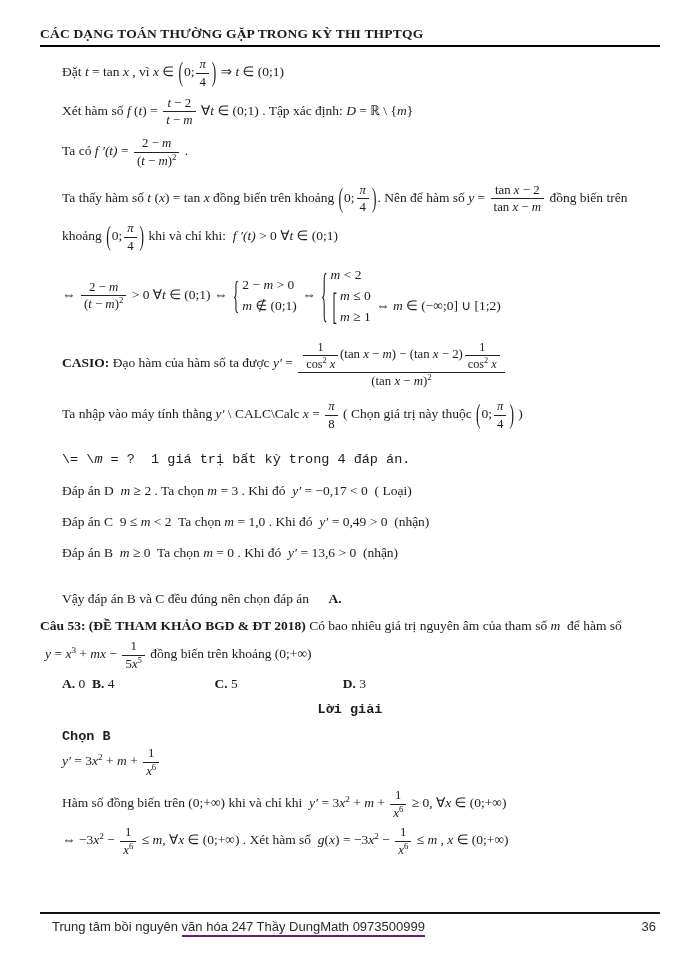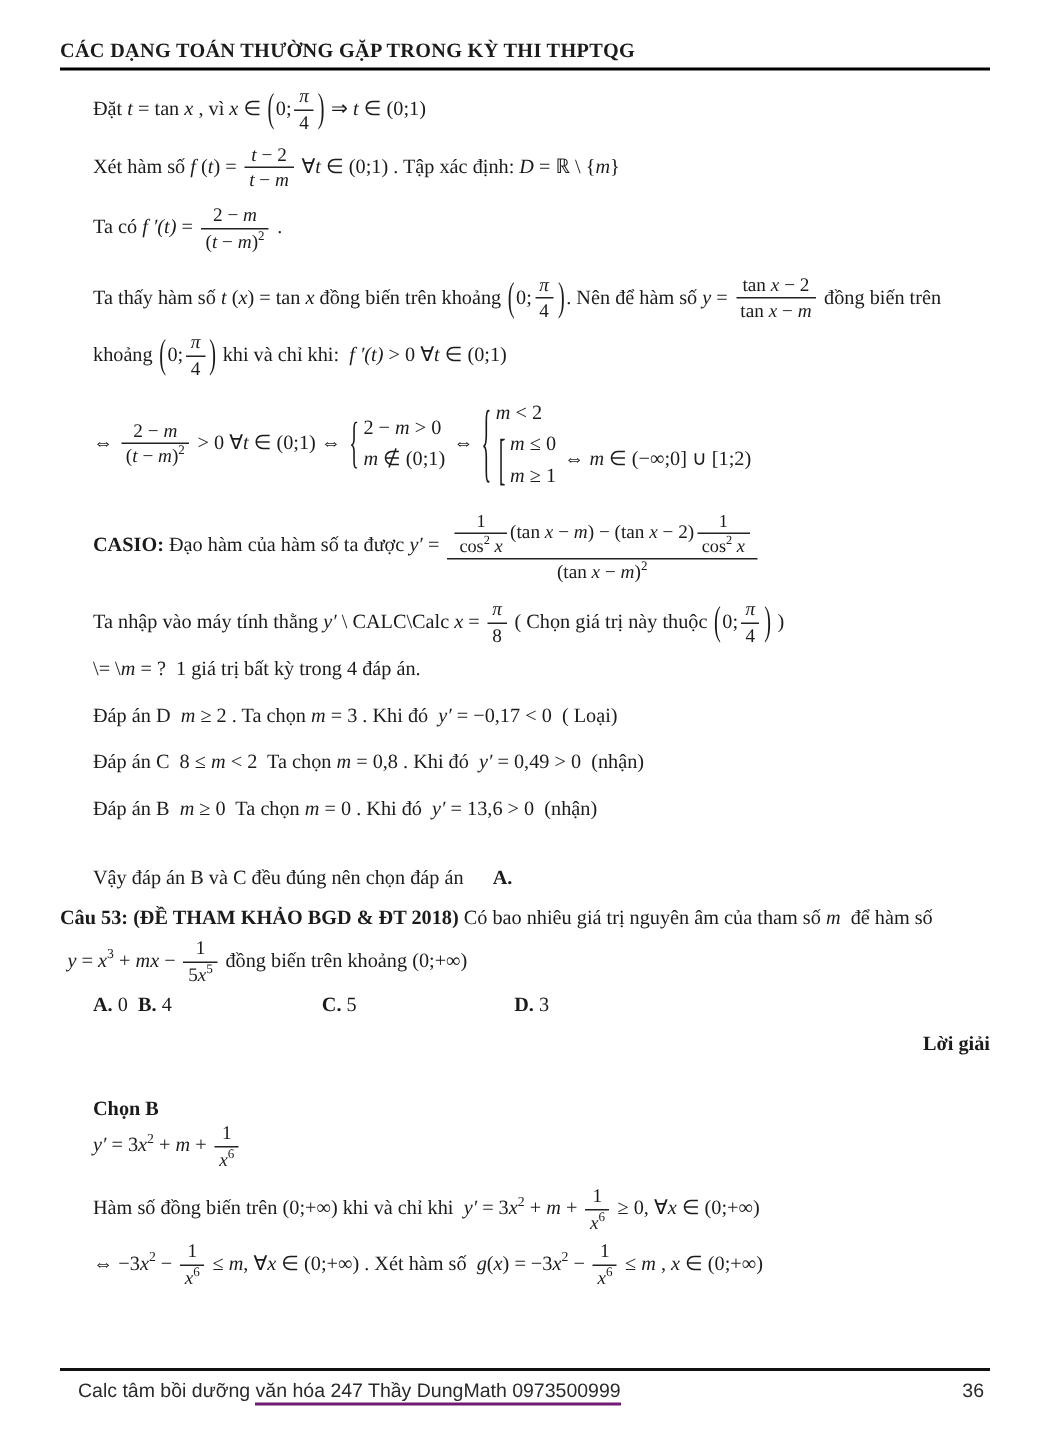--- a/index.html
+++ b/index.html
@@ -12,21 +12,21 @@
     font-size:13.5px;
     color:#1b1b1b;
     box-sizing:border-box;
     padding:26px 40px 0 40px;
     overflow:hidden;
   }
   .hdr{font-weight:bold;font-size:13.5px;letter-spacing:.2px;white-space:nowrap;}
   .hdr-rule{border-bottom:2.5px solid #000;margin-top:3px;}
   #content{position:relative;}
   .line{display:block;white-space:pre-wrap;line-height:1.35;}
-  .line.center{text-align:right;}
+  .line.center{text-align:center;font-family:Liberation Mono, monospace;}
   .rm{font-style:normal;}
   .it{font-style:italic;}
   .bf{font-weight:bold;}
   sup.s{font-size:.68em;vertical-align:super;line-height:0;}
   .gap{display:inline-block;height:1px;}
   .frac{
     display:inline-flex;flex-direction:column;
     vertical-align:middle;text-align:center;
     margin:0 2px;font-size:.95em;line-height:1.15;
   }
@@ -58,32 +58,32 @@
 
   <div id="content">
       <div class="line" style="margin-top: 10px; margin-left: 22px;"><span class="rm">Đặt </span><span class="it">t</span><span class="rm"> = tan </span><span class="it">x</span><span class="rm"> , vì </span><span class="it">x</span><span class="rm"> ∈ </span><span class="tpar">(</span><span class="rm">0;</span><span class="frac"><span class="fn"><span class="it">π</span></span><span class="fd"><span class="rm">4</span></span></span><span class="tpar">)</span><span class="rm"> ⇒ </span><span class="it">t</span><span class="rm"> ∈ (0;1)</span></div>
       <div class="line" style="margin-top: 6px; margin-left: 22px;"><span class="rm">Xét hàm số </span><span class="it">f</span><span class="rm"> (</span><span class="it">t</span><span class="rm">) = </span><span class="frac"><span class="fn"><span class="it">t</span><span class="rm"> − 2</span></span><span class="fd"><span class="it">t</span><span class="rm"> − </span><span class="it">m</span></span></span><span class="rm"> ∀</span><span class="it">t</span><span class="rm"> ∈ (0;1) . Tập xác định: </span><span class="it">D</span><span class="rm"> = ℝ \ {</span><span class="it">m</span><span class="rm">}</span></div>
       <div class="line" style="margin-top: 8px; margin-left: 22px;"><span class="rm">Ta có </span><span class="it">f ′(t)</span><span class="rm"> = </span><span class="frac"><span class="fn"><span class="rm">2 − </span><span class="it">m</span></span><span class="fd"><span class="rm">(</span><span class="it">t</span><span class="rm"> − </span><span class="it">m</span><span class="rm">)</span><sup class="s">2</sup></span></span><span class="rm"> .</span></div>
       <div class="line" style="margin-top: 14px; margin-left: 22px;"><span class="rm">Ta thấy hàm số </span><span class="it">t</span><span class="rm"> (</span><span class="it">x</span><span class="rm">) = tan </span><span class="it">x</span><span class="rm"> đồng biến trên khoảng </span><span class="tpar">(</span><span class="rm">0;</span><span class="frac"><span class="fn"><span class="it">π</span></span><span class="fd"><span class="rm">4</span></span></span><span class="tpar">)</span><span class="rm">. Nên để hàm số </span><span class="it">y</span><span class="rm"> = </span><span class="frac"><span class="fn"><span class="rm">tan </span><span class="it">x</span><span class="rm"> − 2</span></span><span class="fd"><span class="rm">tan </span><span class="it">x</span><span class="rm"> − </span><span class="it">m</span></span></span><span class="rm"> đồng biến trên</span></div>
       <div class="line" style="margin-top: 6px; margin-left: 22px;"><span class="rm">khoảng </span><span class="tpar">(</span><span class="rm">0;</span><span class="frac"><span class="fn"><span class="it">π</span></span><span class="fd"><span class="rm">4</span></span></span><span class="tpar">)</span><span class="rm"> khi và chỉ khi:  </span><span class="it">f ′(t)</span><span class="rm"> &gt; 0 ∀</span><span class="it">t</span><span class="rm"> ∈ (0;1)</span></div>
       <div class="line" style="margin-top: 12px; margin-left: 22px;"><span class="rm">⇔ </span><span class="frac"><span class="fn"><span class="rm">2 − </span><span class="it">m</span></span><span class="fd"><span class="rm">(</span><span class="it">t</span><span class="rm"> − </span><span class="it">m</span><span class="rm">)</span><sup class="s">2</sup></span></span><span class="rm"> &gt; 0 ∀</span><span class="it">t</span><span class="rm"> ∈ (0;1) ⇔ </span><span class="sys"><span class="sysbr" style="transform: scaleY(2.79);">{</span><span class="sysrows"><span class="sysrow"><span class="rm">2 − </span><span class="it">m</span><span class="rm"> &gt; 0</span></span><span class="sysrow"><span class="it">m</span><span class="rm"> ∉ (0;1)</span></span></span></span><span class="rm"> ⇔ </span><span class="sys"><span class="sysbr" style="transform: scaleY(4.36);">{</span><span class="sysrows"><span class="sysrow"><span class="it">m</span><span class="rm"> &lt; 2</span></span><span class="sysrow"><span class="sys"><span class="sysbr" style="transform: scaleY(2.79);">[</span><span class="sysrows"><span class="sysrow"><span class="it">m</span><span class="rm"> ≤ 0</span></span><span class="sysrow"><span class="it">m</span><span class="rm"> ≥ 1</span></span></span></span><span class="rm"> ⇔ </span><span class="it">m</span><span class="rm"> ∈ (−∞;0] ∪ [1;2)</span></span></span></span></div>
       <div class="line" style="margin-top: 14px; margin-left: 22px;"><span class="bf">CASIO:</span><span class="rm"> Đạo hàm của hàm số ta được </span><span class="it">y′</span><span class="rm"> = </span><span class="frac"><span class="fn"><span class="frac"><span class="fn"><span class="rm">1</span></span><span class="fd"><span class="rm">cos</span><sup class="s">2</sup><span class="it"> x</span></span></span><span class="rm">(tan </span><span class="it">x</span><span class="rm"> − </span><span class="it">m</span><span class="rm">) − (tan </span><span class="it">x</span><span class="rm"> − 2)</span><span class="frac"><span class="fn"><span class="rm">1</span></span><span class="fd"><span class="rm">cos</span><sup class="s">2</sup><span class="it"> x</span></span></span></span><span class="fd"><span class="rm">(tan </span><span class="it">x</span><span class="rm"> − </span><span class="it">m</span><span class="rm">)</span><sup class="s">2</sup></span></span></div>
       <div class="line" style="margin-top: 10px; margin-left: 22px;"><span class="rm">Ta nhập vào máy tính thằng </span><span class="it">y′</span><span class="rm"> \ CALC\Calc </span><span class="it">x</span><span class="rm"> = </span><span class="frac"><span class="fn"><span class="it">π</span></span><span class="fd"><span class="rm">8</span></span></span><span class="rm"> ( Chọn giá trị này thuộc </span><span class="tpar">(</span><span class="rm">0;</span><span class="frac"><span class="fn"><span class="it">π</span></span><span class="fd"><span class="rm">4</span></span></span><span class="tpar">)</span><span class="rm"> )</span></div>
-      <div class="line" style="margin-top: 6px; margin-left: 22px;"><span class="rm">\= \</span><span class="it">m</span><span class="rm"> = ?  1 giá trị bất kỳ trong 4 đáp án.</span></div>
+      <div class="line" style="margin-top: 20px; margin-left: 22px; font-family: Liberation Mono, monospace;"><span class="rm">\= \</span><span class="it">m</span><span class="rm"> = ?  1 giá trị bất kỳ trong 4 đáp án.</span></div>
       <div class="line" style="margin-top: 12px; margin-left: 22px;"><span class="rm">Đáp án D  </span><span class="it">m</span><span class="rm"> ≥ 2 . Ta chọn </span><span class="it">m</span><span class="rm"> = 3 . Khi đó  </span><span class="it">y′</span><span class="rm"> = −0,17 &lt; 0  ( Loại)</span></div>
-      <div class="line" style="margin-top: 13px; margin-left: 22px;"><span class="rm">Đáp án C  8 ≤ </span><span class="it">m</span><span class="rm"> &lt; 2  Ta chọn </span><span class="it">m</span><span class="rm"> = 0,8 . Khi đó  </span><span class="it">y′</span><span class="rm"> = 0,49 &gt; 0  (nhận)</span></div>
+      <div class="line" style="margin-top: 13px; margin-left: 22px;"><span class="rm">Đáp án C  9 ≤ </span><span class="it">m</span><span class="rm"> &lt; 2  Ta chọn </span><span class="it">m</span><span class="rm"> = 1,0 . Khi đó  </span><span class="it">y′</span><span class="rm"> = 0,49 &gt; 0  (nhận)</span></div>
       <div class="line" style="margin-top: 13px; margin-left: 22px;"><span class="rm">Đáp án B  </span><span class="it">m</span><span class="rm"> ≥ 0  Ta chọn </span><span class="it">m</span><span class="rm"> = 0 . Khi đó  </span><span class="it">y′</span><span class="rm"> = 13,6 &gt; 0  (nhận)</span></div>
       <div class="line" style="margin-top: 28px; margin-left: 22px;"><span class="rm">Vậy đáp án B và C đều đúng nên chọn đáp án </span><span class="gap" style="width: 16px;"></span><span class="bf">A.</span></div>
       <div class="line" style="margin-top: 8px; margin-left: 0px;"><span class="bf">Câu 53: (ĐỀ THAM KHẢO BGD &amp; ĐT 2018)</span><span class="rm"> Có bao nhiêu giá trị nguyên âm của tham số </span><span class="it">m</span><span class="rm">  để hàm số</span></div>
       <div class="line" style="margin-top: 4px; margin-left: 5px;"><span class="it">y</span><span class="rm"> = </span><span class="it">x</span><sup class="s">3</sup><span class="rm"> + </span><span class="it">mx</span><span class="rm"> − </span><span class="frac"><span class="fn"><span class="rm">1</span></span><span class="fd"><span class="rm">5</span><span class="it">x</span><sup class="s">5</sup></span></span><span class="rm"> đồng biến trên khoảng </span><span class="rm">(0;+∞)</span></div>
       <div class="line" style="margin-top: 4px; margin-left: 22px;"><span class="bf">A.</span><span class="rm"> 0  </span><span class="bf">B.</span><span class="rm"> 4</span><span class="gap" style="width: 100px;"></span><span class="bf">C.</span><span class="rm"> 5</span><span class="gap" style="width: 105px;"></span><span class="bf">D.</span><span class="rm"> 3</span></div>
       <div class="line center" style="margin-top: 8px;"><span class="bf">Lời giải</span></div>
-      <div class="line" style="margin-top: 24px; margin-left: 22px;"><span class="bf">Chọn B</span></div>
+      <div class="line" style="margin-top: 8px; margin-left: 22px; font-family: Liberation Mono, monospace;"><span class="bf">Chọn B</span></div>
       <div class="line" style="margin-top: 0; margin-left: 22px;"><span class="it">y′</span><span class="rm"> = 3</span><span class="it">x</span><sup class="s">2</sup><span class="rm"> + </span><span class="it">m</span><span class="rm"> + </span><span class="frac"><span class="fn"><span class="rm">1</span></span><span class="fd"><span class="it">x</span><sup class="s">6</sup></span></span></div>
       <div class="line" style="margin-top: 10px; margin-left: 22px;"><span class="rm">Hàm số đồng biến trên </span><span class="rm">(0;+∞)</span><span class="rm"> khi và chỉ khi  </span><span class="it">y′</span><span class="rm"> = 3</span><span class="it">x</span><sup class="s">2</sup><span class="rm"> + </span><span class="it">m</span><span class="rm"> + </span><span class="frac"><span class="fn"><span class="rm">1</span></span><span class="fd"><span class="it">x</span><sup class="s">6</sup></span></span><span class="rm"> ≥ 0, ∀</span><span class="it">x</span><span class="rm"> ∈ (0;+∞)</span></div>
       <div class="line" style="margin-top: 4px; margin-left: 22px;"><span class="rm">⇔ −3</span><span class="it">x</span><sup class="s">2</sup><span class="rm"> − </span><span class="frac"><span class="fn"><span class="rm">1</span></span><span class="fd"><span class="it">x</span><sup class="s">6</sup></span></span><span class="rm"> ≤ </span><span class="it">m</span><span class="rm">, ∀</span><span class="it">x</span><span class="rm"> ∈ (0;+∞) . Xét hàm số  </span><span class="it">g</span><span class="rm">(</span><span class="it">x</span><span class="rm">) = −3</span><span class="it">x</span><sup class="s">2</sup><span class="rm"> − </span><span class="frac"><span class="fn"><span class="rm">1</span></span><span class="fd"><span class="it">x</span><sup class="s">6</sup></span></span><span class="rm"> ≤ </span><span class="it">m</span><span class="rm"> , </span><span class="it">x</span><span class="rm"> ∈ (0;+∞)</span></div>
     </div>
 
   <div class="footer">
-    <div class="f-left"><span>Calc tâm bồi dưỡng </span><span class="f-under">văn hóa 247 Thầy DungMath 0973500999</span></div>
+    <div class="f-left"><span>Trung tâm bồi nguyên </span><span class="f-under">văn hóa 247 Thầy DungMath 0973500999</span></div>
     <div class="f-page">36</div>
   </div>
 </div>
 
 </body></html>

